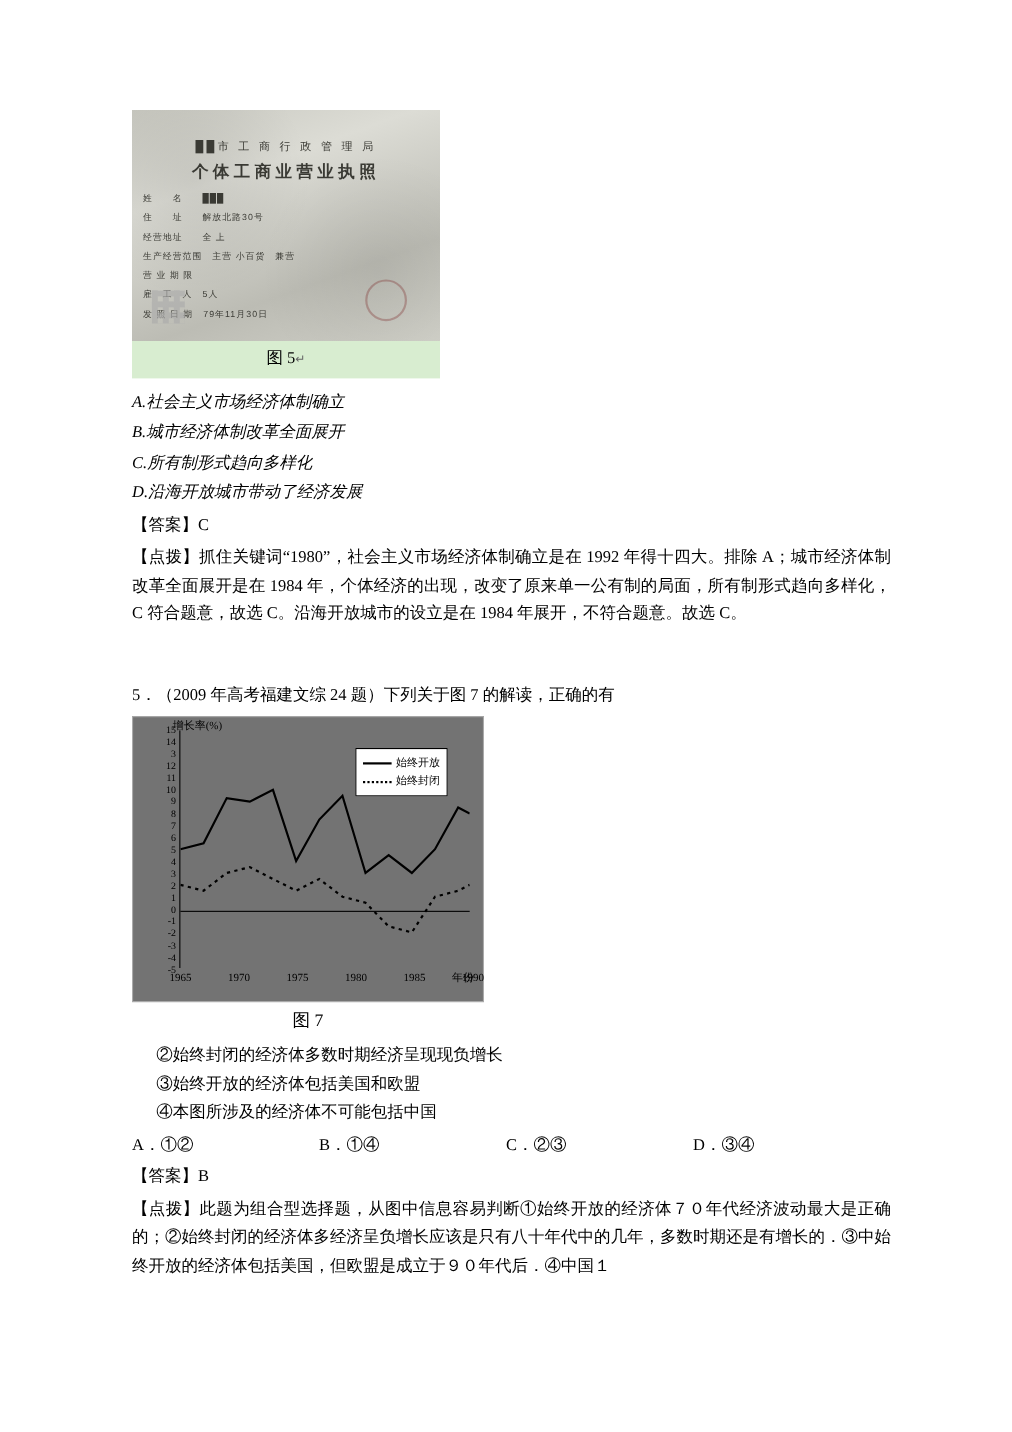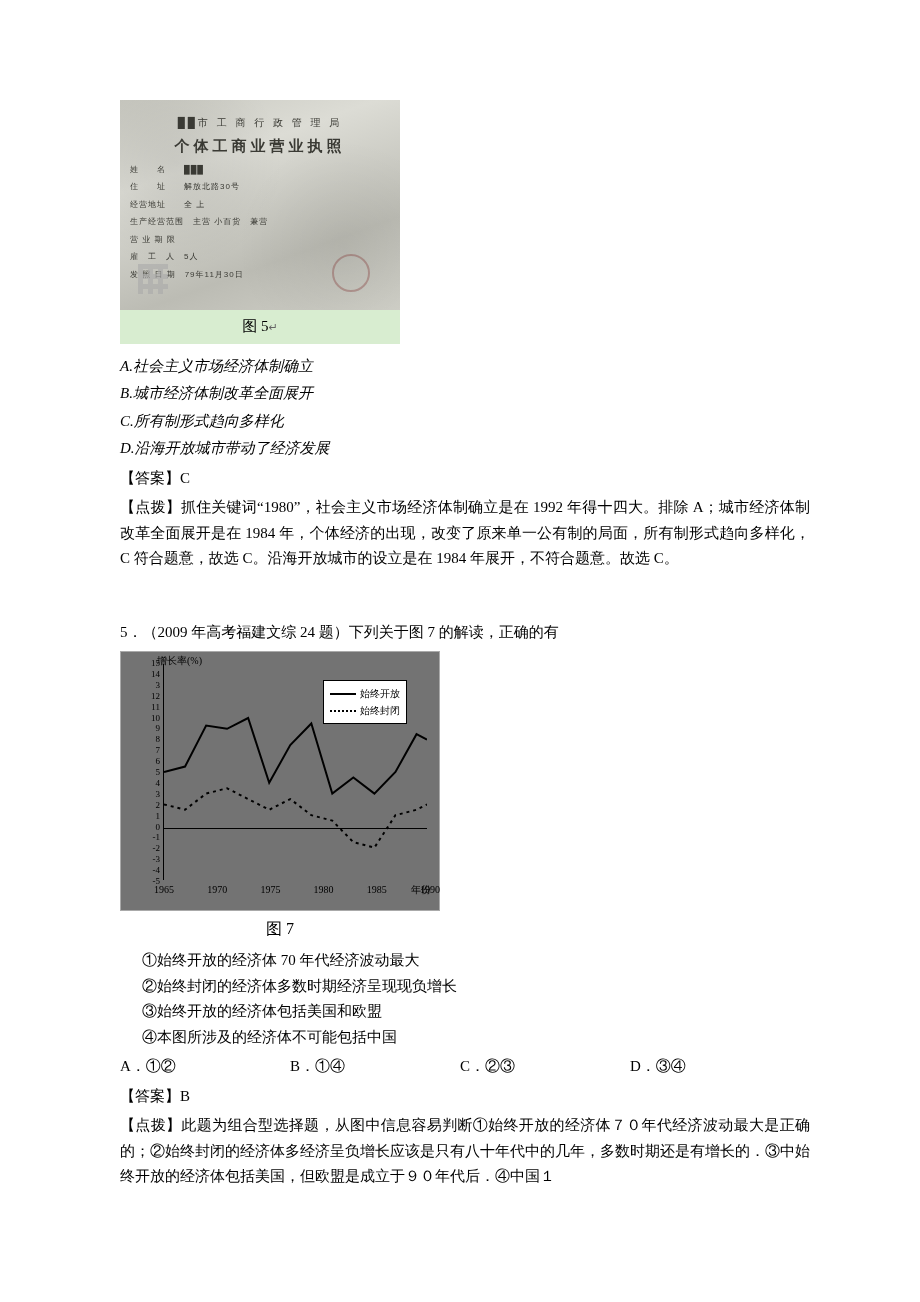--- a/index.html
+++ b/index.html
@@ -26,21 +26,21 @@
     position:absolute; inset:0;
     background:
       radial-gradient(circle at 20% 30%, rgba(0,0,0,0.08) 0%, transparent 40%),
       radial-gradient(circle at 80% 70%, rgba(0,0,0,0.06) 0%, transparent 40%);
   }
   .license-text {
     position: relative;
     font-family: "SimHei","黑体", sans-serif;
     color:#3a3a34;
     font-size: 8px;
-    padding: 14px 10px;
+    padding: 25px 10px;
     letter-spacing: 1px;
   }
   .lic-h1 { text-align:center; font-size:10px; letter-spacing:3px; }
   .lic-h2 { text-align:center; font-size:15px; font-weight:bold; letter-spacing:4px; margin-top:2px;}
   .lic-row { margin-top:4px; }
   .lic-stamp {
     position:absolute; right:30px; bottom:18px;
     width:38px;height:38px;border:2px solid rgba(120,30,30,0.3);border-radius:50%;
   }
   .lic-square {
@@ -197,21 +197,20 @@
         <div class="x-tick" style="left: 106.4px;">1975</div>
         <div class="x-tick" style="left: 159.6px;">1980</div>
         <div class="x-tick" style="left: 212.8px;">1985</div>
         <div class="x-tick" style="left: 266px;">1990</div>
       </div>
   </div>
   <div class="chart-caption">图 7</div>
 </div>
 
 <div class="sub-options">
-  <div>①始终开放的经济体 70 年代经济波动最大</div>
   <div>②始终封闭的经济体多数时期经济呈现现负增长</div>
   <div>③始终开放的经济体包括美国和欧盟</div>
   <div>④本图所涉及的经济体不可能包括中国</div>
 </div>
 <div class="choice-row">
   <div class="cA">A．①②</div>
   <div class="cB">B．①④</div>
   <div class="cC">C．②③</div>
   <div class="cD">D．③④</div>
 </div>

